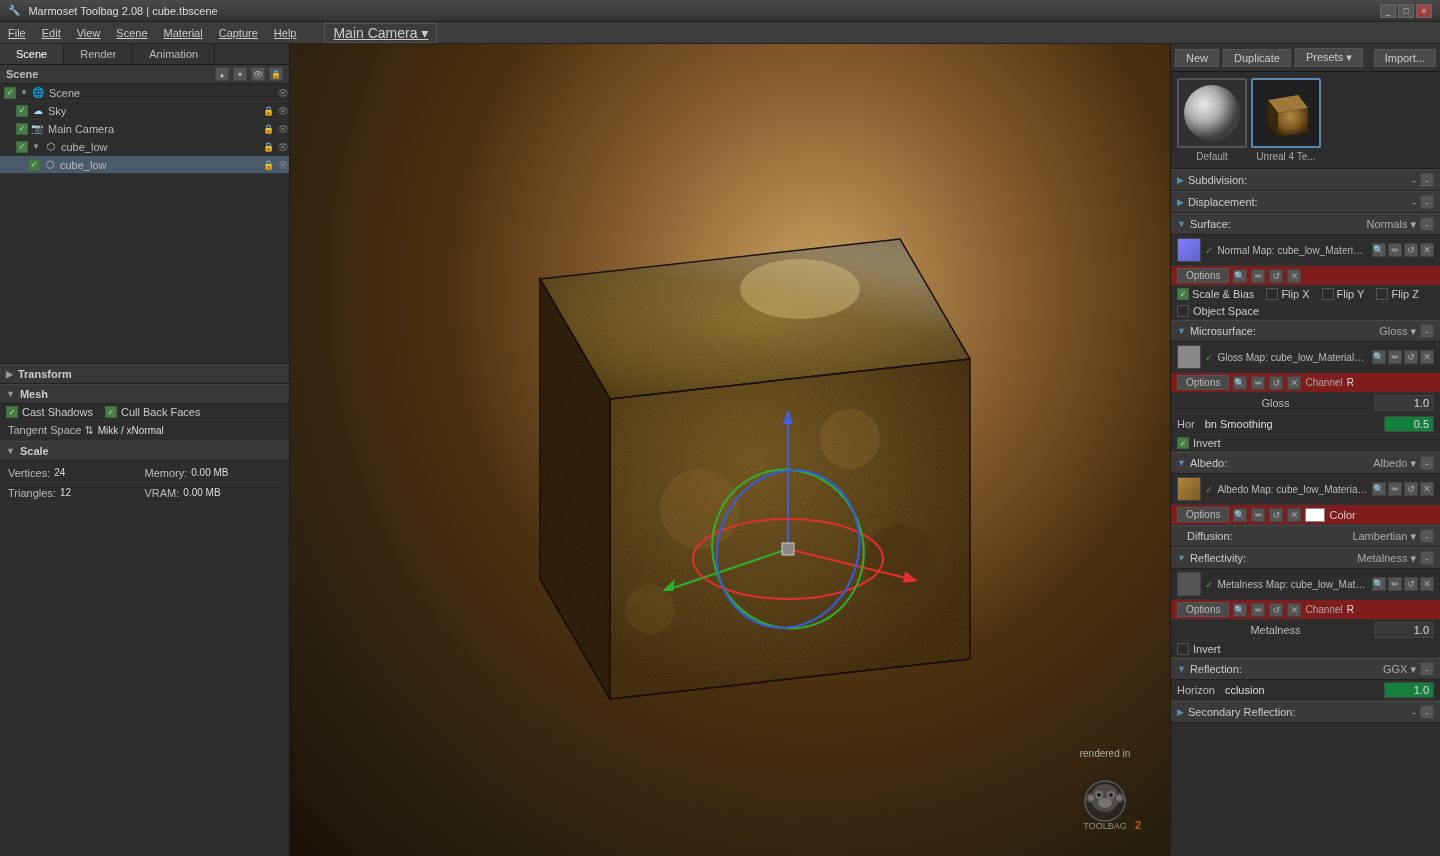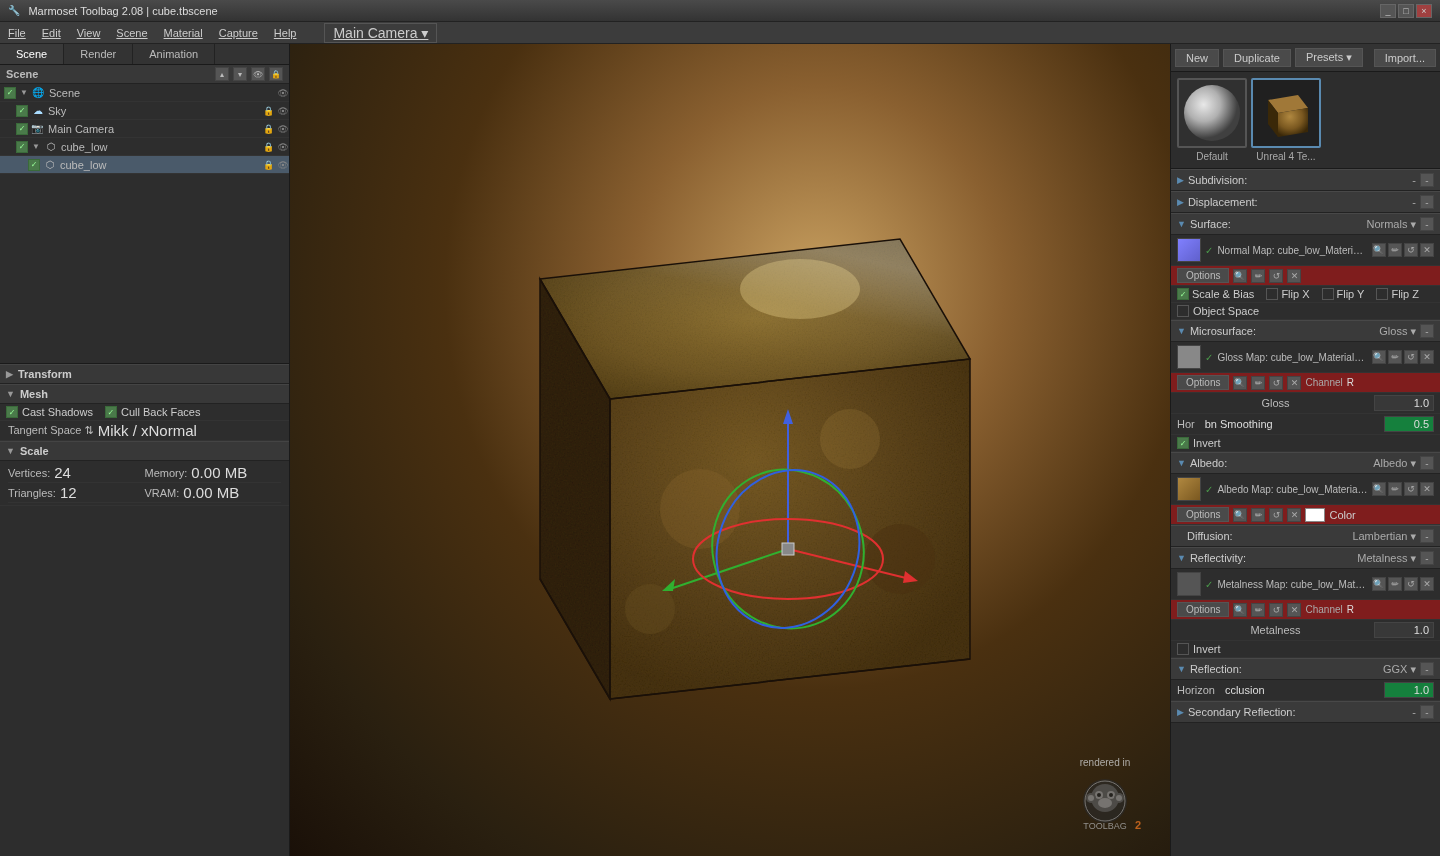--- a/index.html
+++ b/index.html
@@ -240,21 +240,21 @@
       height: 20px;
       border-bottom: 1px solid #333;
     }
     .prop-label {
       color: #bbb;
       font-size: 11px;
       flex: 0 0 auto;
     }
     .prop-value {
       color: #ddd;
-      font-size: 15px;
+      font-size: 10px;
       margin-left: 4px;
     }
     .checkmark::before { content: '✓'; }
 
     
     #viewport {
       flex: 1;
       position: relative;
       overflow: hidden;
       background: #3a3020;
@@ -297,21 +297,21 @@
       bottom: 20px;
       right: 20px;
       opacity: 0.8;
       display: flex;
       flex-direction: column;
       align-items: center;
     }
     #rendered-in {
       font-size: 10px;
       color: #ccc;
-      margin-bottom: 8px;
+      margin-bottom: 17px;
     }
 
     
     #right-panel {
       width: 270px;
       background: #2d2d2d;
       border-left: 1px solid #1a1a1a;
       display: flex;
       flex-direction: column;
       overflow-y: auto;

